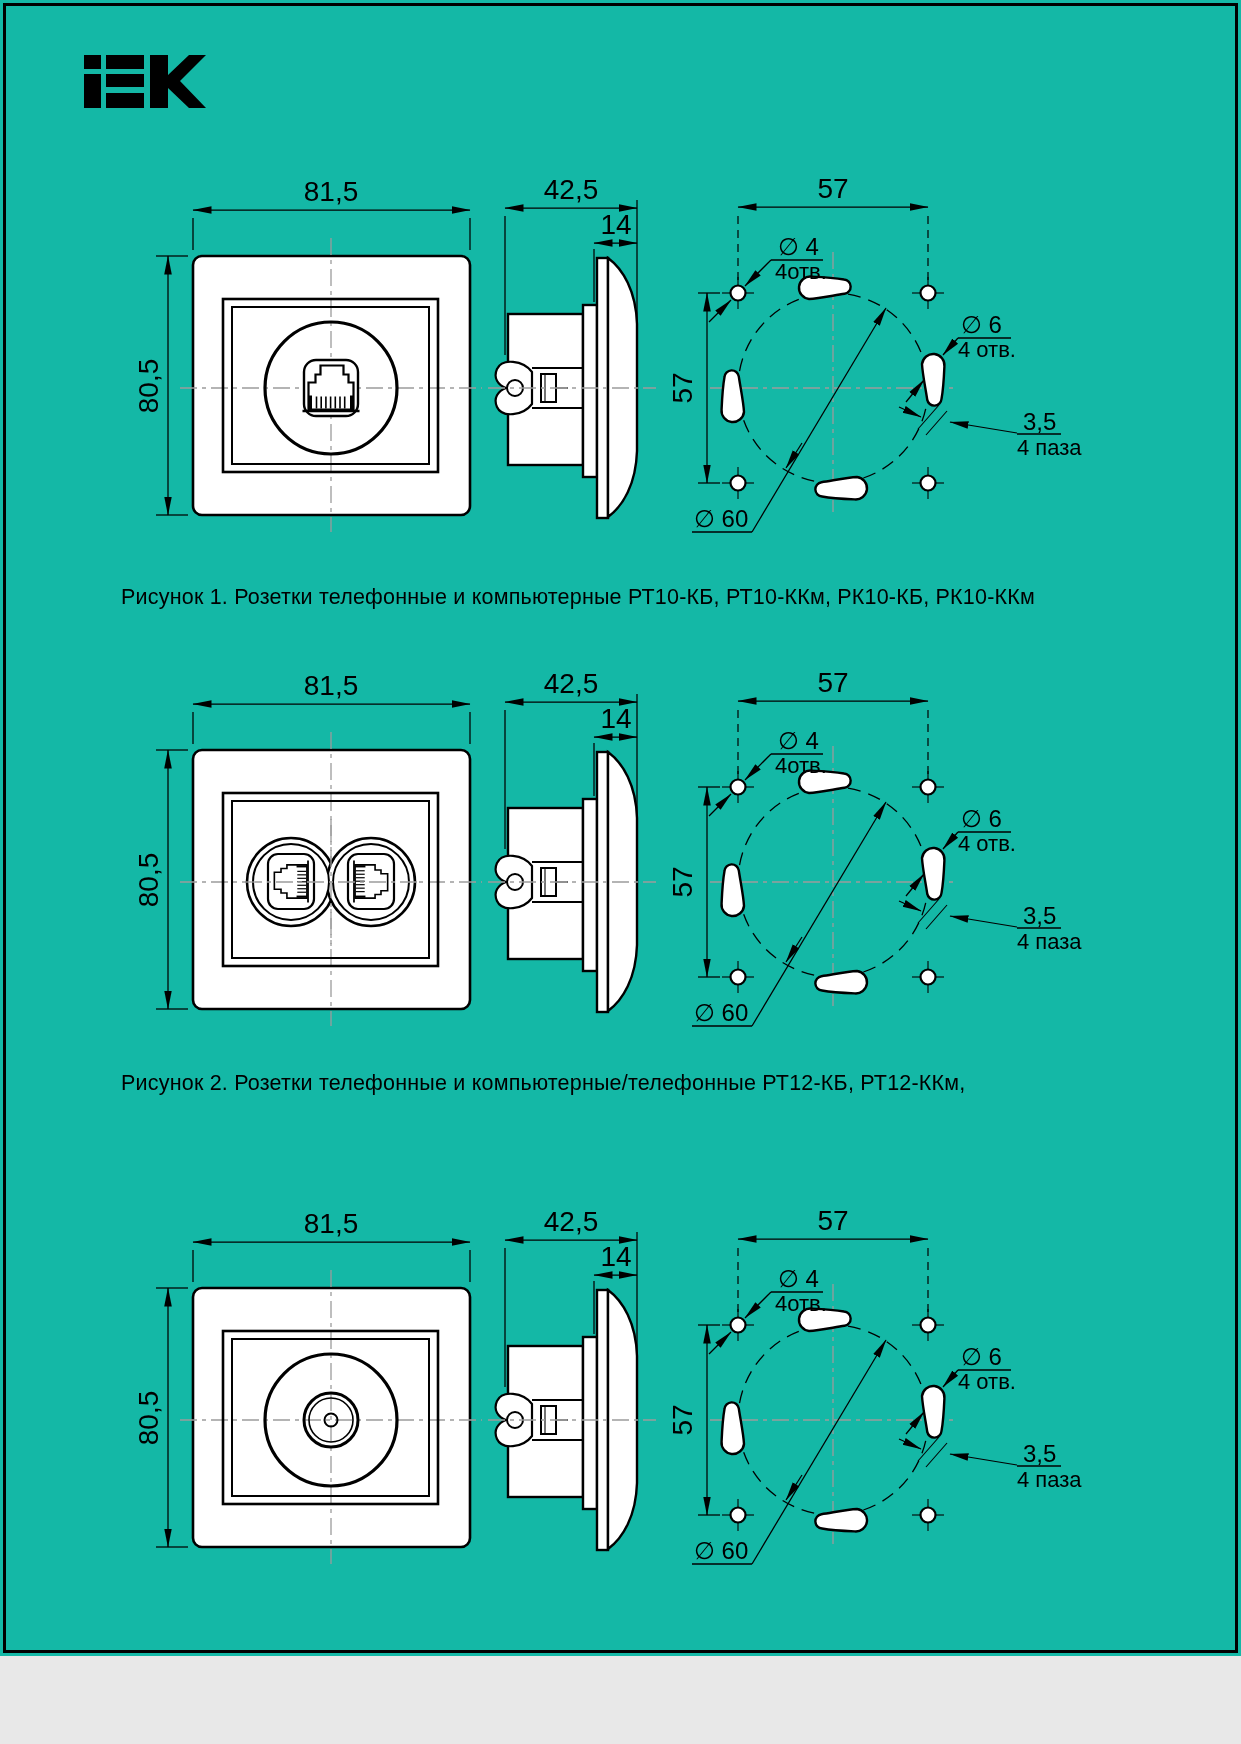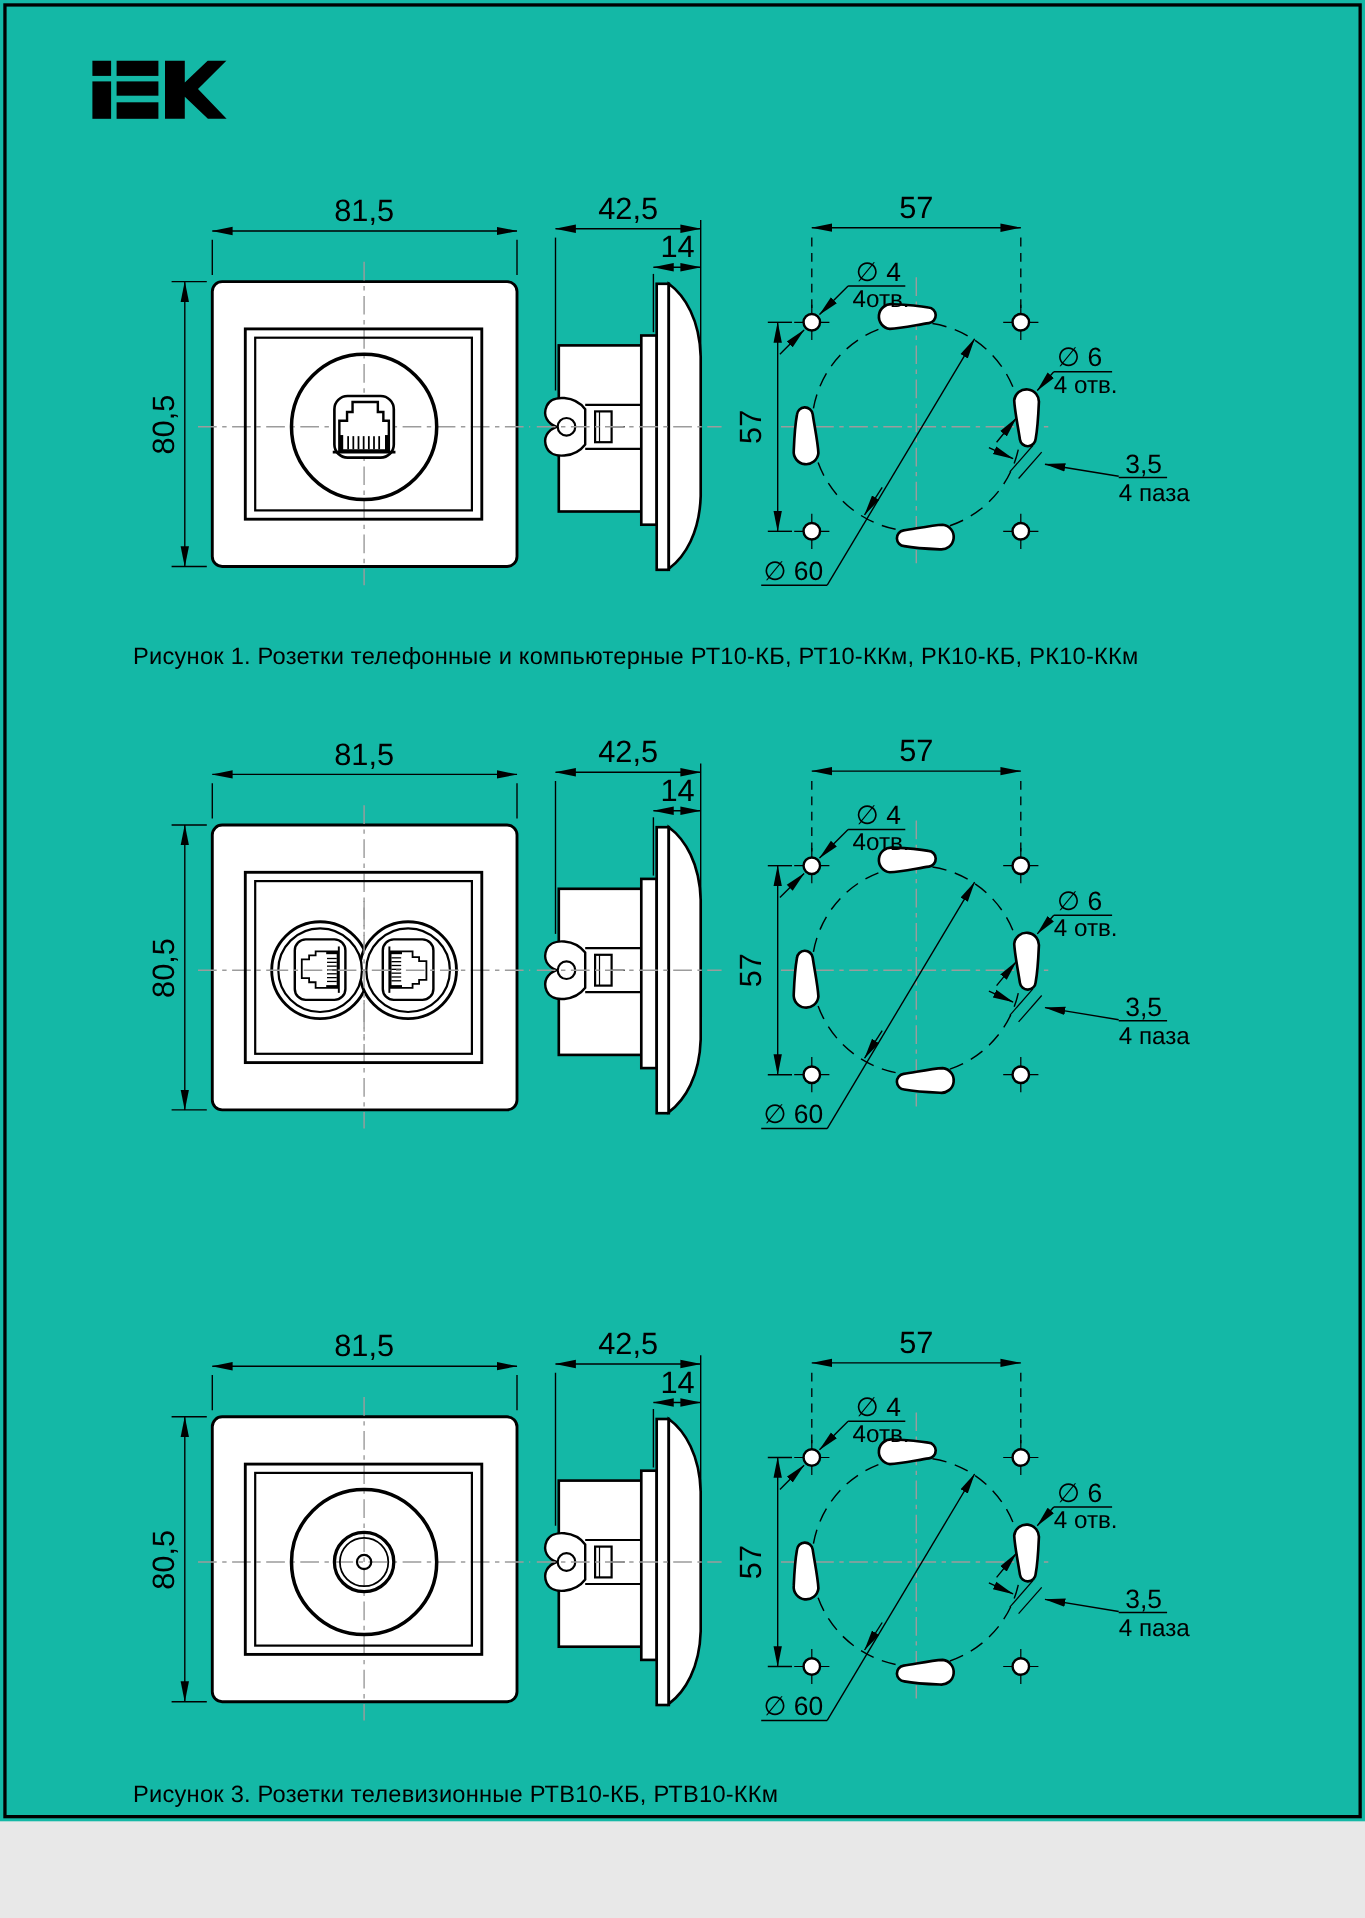--- a/index.html
+++ b/index.html
@@ -213,27 +213,25 @@
       <circle cx="271" cy="228" r="38" class="s20 wfill"></circle>
       <rect x="168" y="200" width="46" height="55" rx="10" class="s22 wfill"></rect>
       <rect x="248" y="200" width="46" height="55" rx="10" class="s22 wfill"></rect>
       <use href="#rjglyph" transform="translate(191,227.5) rotate(-90) scale(0.74) translate(-225.5,-225.5)"></use>
       <use href="#rjglyph" transform="translate(271,227.5) rotate(90) scale(0.74) translate(-225.5,-225.5)"></use>
       <line class="cl" x1="231" y1="165" x2="231" y2="292"></line>
       <line class="cl" x1="145" y1="228" x2="318" y2="228"></line>
     </g>
   </svg>
   <div class="caption" style="top:1062px">
+    <div>Рисунок 2. Розетки телефонные и компьютерные/телефонные РТ12-КБ, РТ12-ККм,</div>
   </div>
 
   <svg class="figure" style="top:1192px" width="1080" height="400" viewBox="0 0 1080 400">
     <use href="#figcore"></use>
     <g>
       <circle cx="231" cy="228" r="66" class="s32"></circle>
       <circle cx="231" cy="228" r="27" class="s30"></circle>
       <circle cx="231" cy="228" r="22" class="s16"></circle>
       <circle cx="231" cy="228" r="6.5" class="s20"></circle>
     </g>
   </svg>
-  <div class="caption" style="top:1610px">
-    <span>Рисунок 3. Розетки телевизионные РТВ10-КБ, РТВ10-ККм</span>
-  </div>
 </div>
 
 </body></html>

